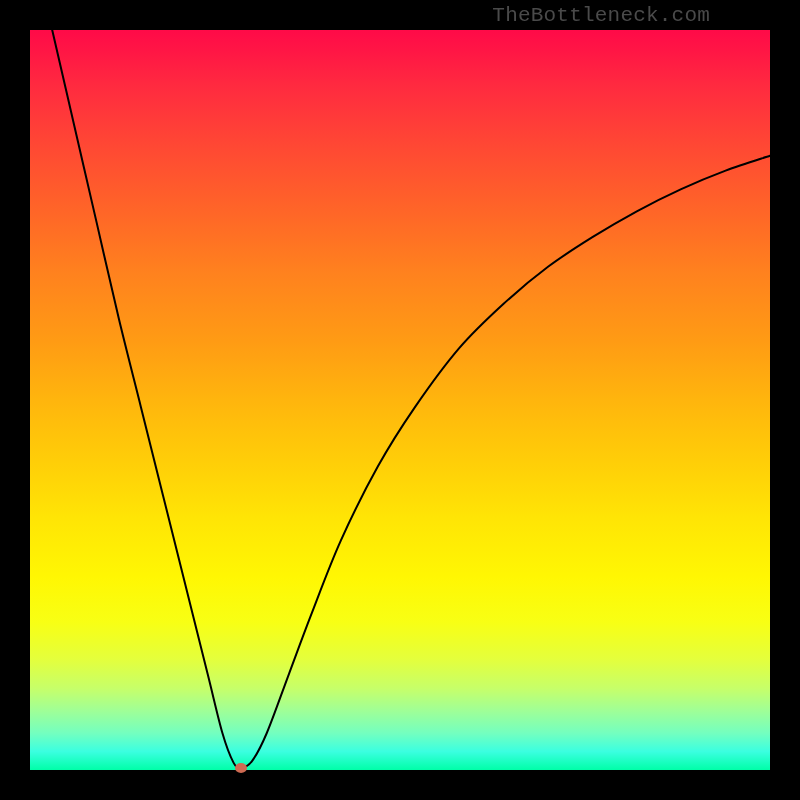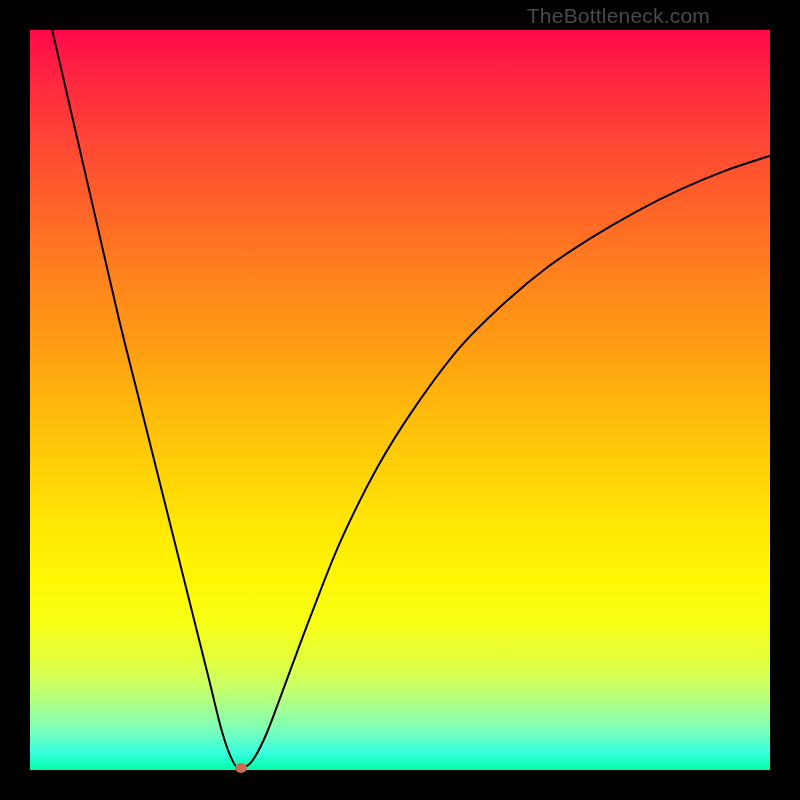--- a/index.html
+++ b/index.html
@@ -9,20 +9,21 @@
     height: 800px;
     background: #000;
     font-family: Arial, Helvetica, sans-serif;
     overflow: hidden;
   }
   .container {
     position: relative;
     width: 720px;
     height: 800px;
     background: #000;
+    font-family: Liberation Mono, monospace;
   }
   .watermark {
     position: absolute;
     top: 4px;
     right: 10px;
     color: #4a4a4a;
     font-size: 21px;
     font-weight: 500;
     z-index: 10;
     letter-spacing: 0.2px;

